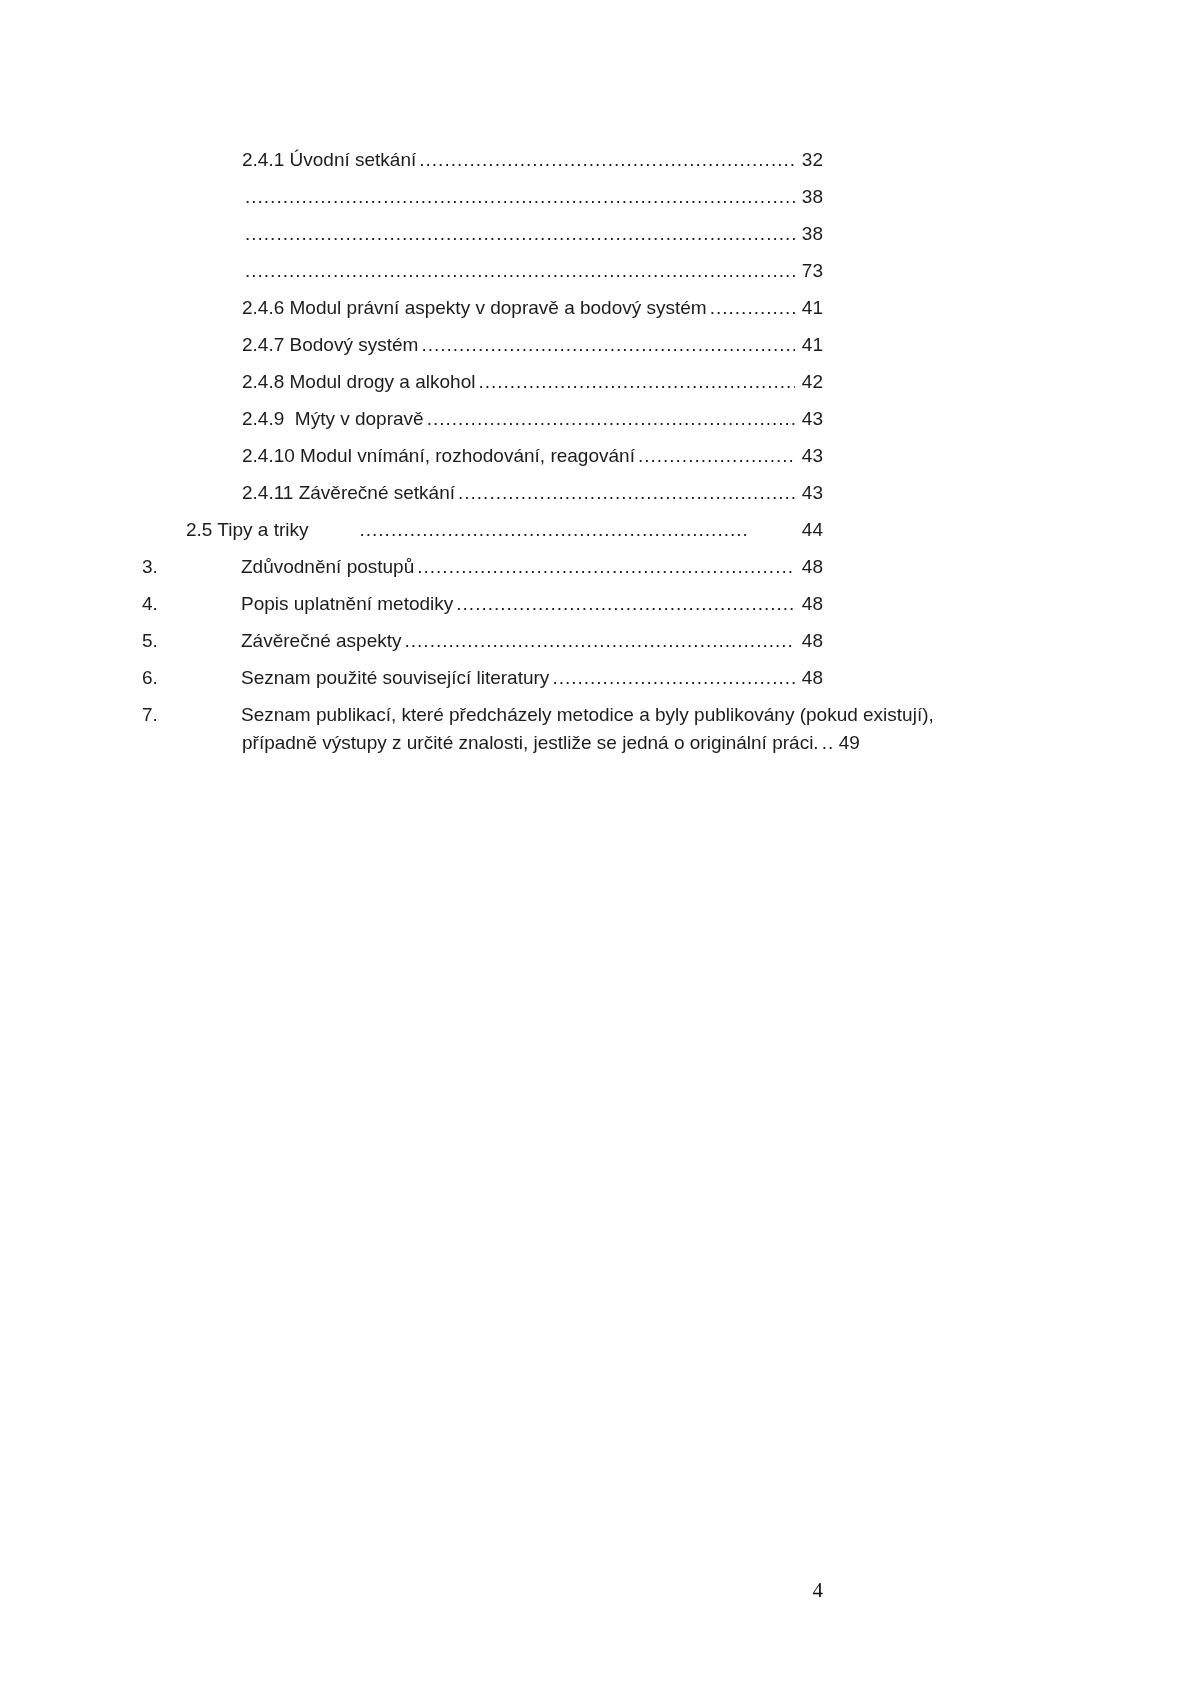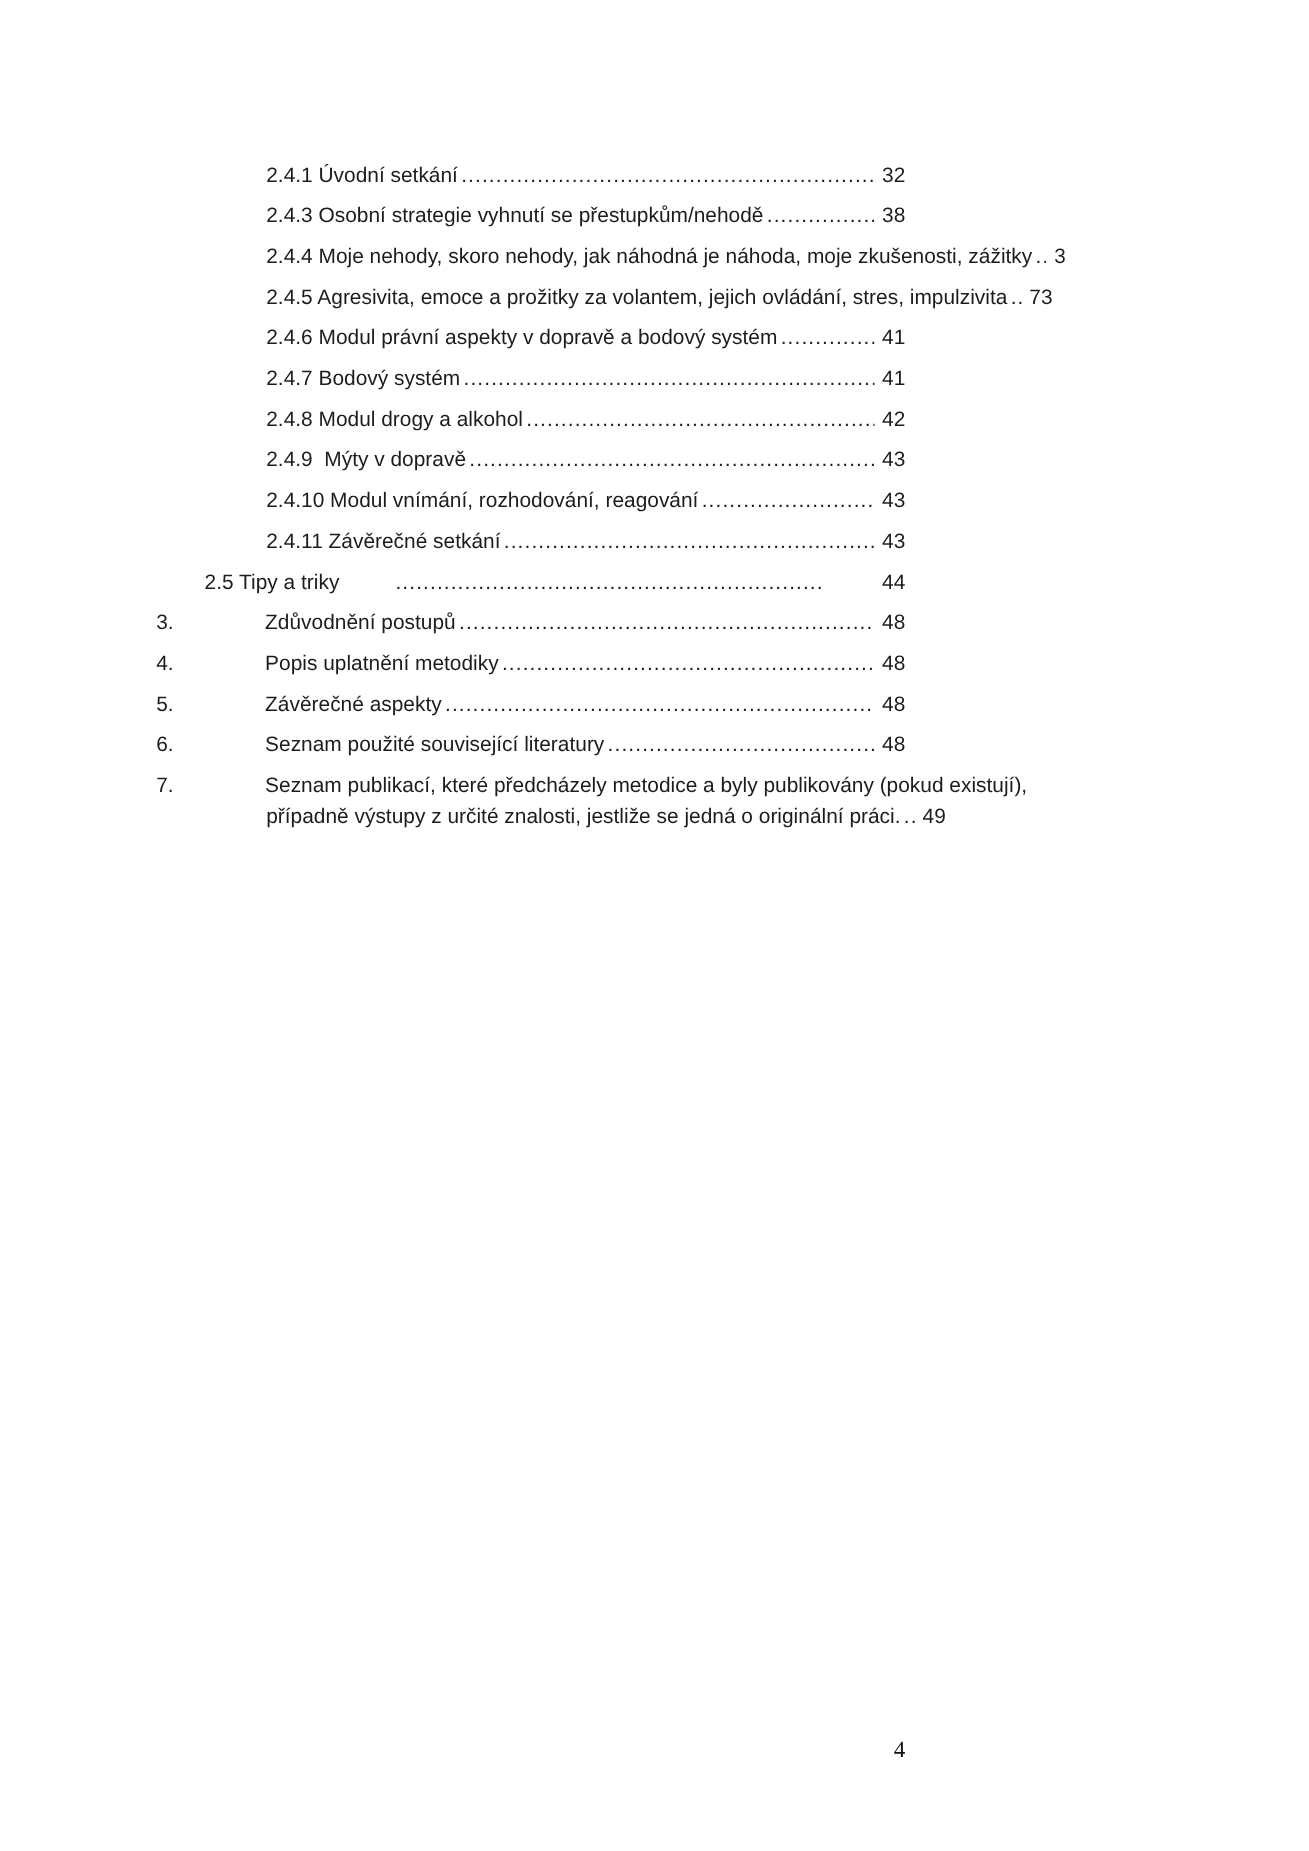--- a/index.html
+++ b/index.html
@@ -77,33 +77,30 @@
   <div class="toc">
 
     <div class="toc-row lvl3">
       <span class="toc-text">2.4.1 Úvodní setkání</span>
       <span class="leader"></span>
       <span class="toc-page">32</span>
     </div>
 
 
     <div class="toc-row lvl3">
-      <span class="toc-text">2.4.3 Osobní strategie vyhnutí se přestupkům/nehodě</span>
       <span class="leader"></span>
       <span class="toc-page">38</span>
     </div>
 
     <div class="toc-row lvl3">
-      <span class="toc-text">2.4.4 Moje nehody, skoro nehody, jak náhodná je náhoda, moje zkušenosti, zážitky</span>
       <span class="leader"></span>
       <span class="toc-page">38</span>
     </div>
 
     <div class="toc-row lvl3">
-      <span class="toc-text">2.4.5 Agresivita, emoce a prožitky za volantem, jejich ovládání, stres, impulzivita</span>
       <span class="leader"></span>
       <span class="toc-page">73</span>
     </div>
 
     <div class="toc-row lvl3">
       <span class="toc-text">2.4.6 Modul právní aspekty v dopravě a bodový systém</span>
       <span class="leader"></span>
       <span class="toc-page">41</span>
     </div>
 

